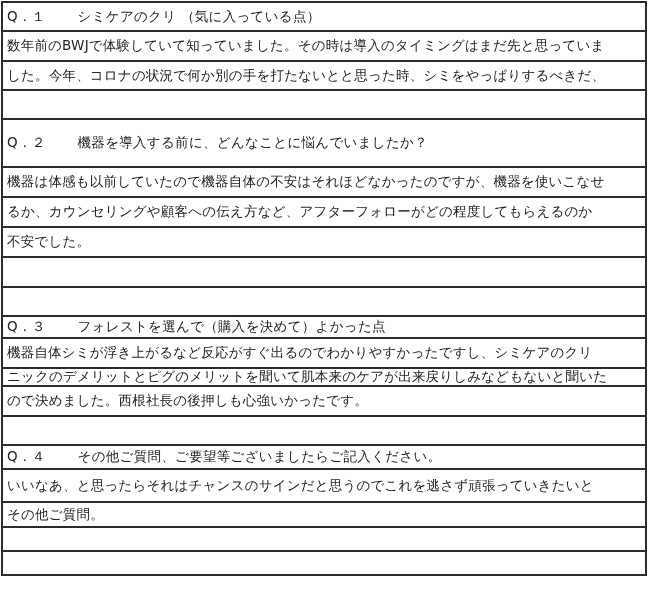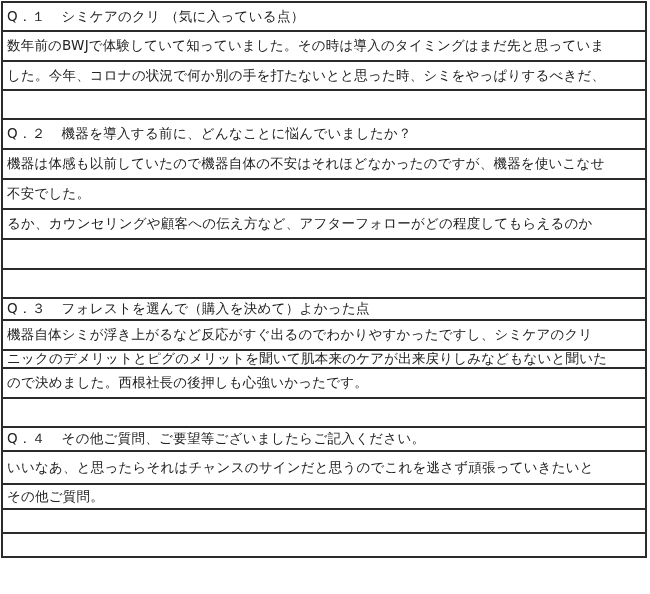--- a/index.html
+++ b/index.html
@@ -35,43 +35,43 @@
       align-items: center;
       white-space: nowrap;
       overflow: hidden;
       letter-spacing: 0.2px;
     }
     .row.question {
       letter-spacing: 0.3px;
     }
     .qnum {
       display: inline-block;
-      margin-right: 16px;
+      margin-right: 32px;
     }
   </style>
 </head>
 <body>
 
 <div class="sheet">
 
   <div class="row question" style="height:29px">
     <span class="qnum">Q．１</span>
     <span>シミケアのクリ （気に入っている点）</span>
   </div>
   <div class="row" style="height:30px">数年前のBWJで体験していて知っていました。その時は導入のタイミングはまだ先と思っていま</div>
   <div class="row" style="height:29px">した。今年、コロナの状況で何か別の手を打たないとと思った時、シミをやっぱりするべきだ、</div>
   <div class="row" style="height:29px"></div>
 
-  <div class="row question" style="height:30px">
+  <div class="row question" style="height:48px">
     <span class="qnum">Q．２</span>
     <span>機器を導入する前に、どんなことに悩んでいましたか？</span>
   </div>
   <div class="row" style="height:30px">機器は体感も以前していたので機器自体の不安はそれほどなかったのですが、機器を使いこなせ</div>
+  <div class="row" style="height:30px">るか、カウンセリングや顧客への伝え方など、アフターフォローがどの程度してもらえるのか</div>
   <div class="row" style="height:30px">不安でした。</div>
-  <div class="row" style="height:30px">るか、カウンセリングや顧客への伝え方など、アフターフォローがどの程度してもらえるのか</div>
   <div class="row" style="height:30px"></div>
   <div class="row" style="height:29px"></div>
 
   <div class="row question" style="height:22px">
     <span class="qnum">Q．３</span>
     <span>フォレストを選んで（購入を決めて）よかった点</span>
   </div>
   <div class="row" style="height:30px">機器自体シミが浮き上がるなど反応がすぐ出るのでわかりやすかったですし、シミケアのクリ</div>
   <div class="row" style="height:18px">ニックのデメリットとピグのメリットを聞いて肌本来のケアが出来戻りしみなどもないと聞いた</div>
   <div class="row" style="height:30px">ので決めました。西根社長の後押しも心強いかったです。</div>

